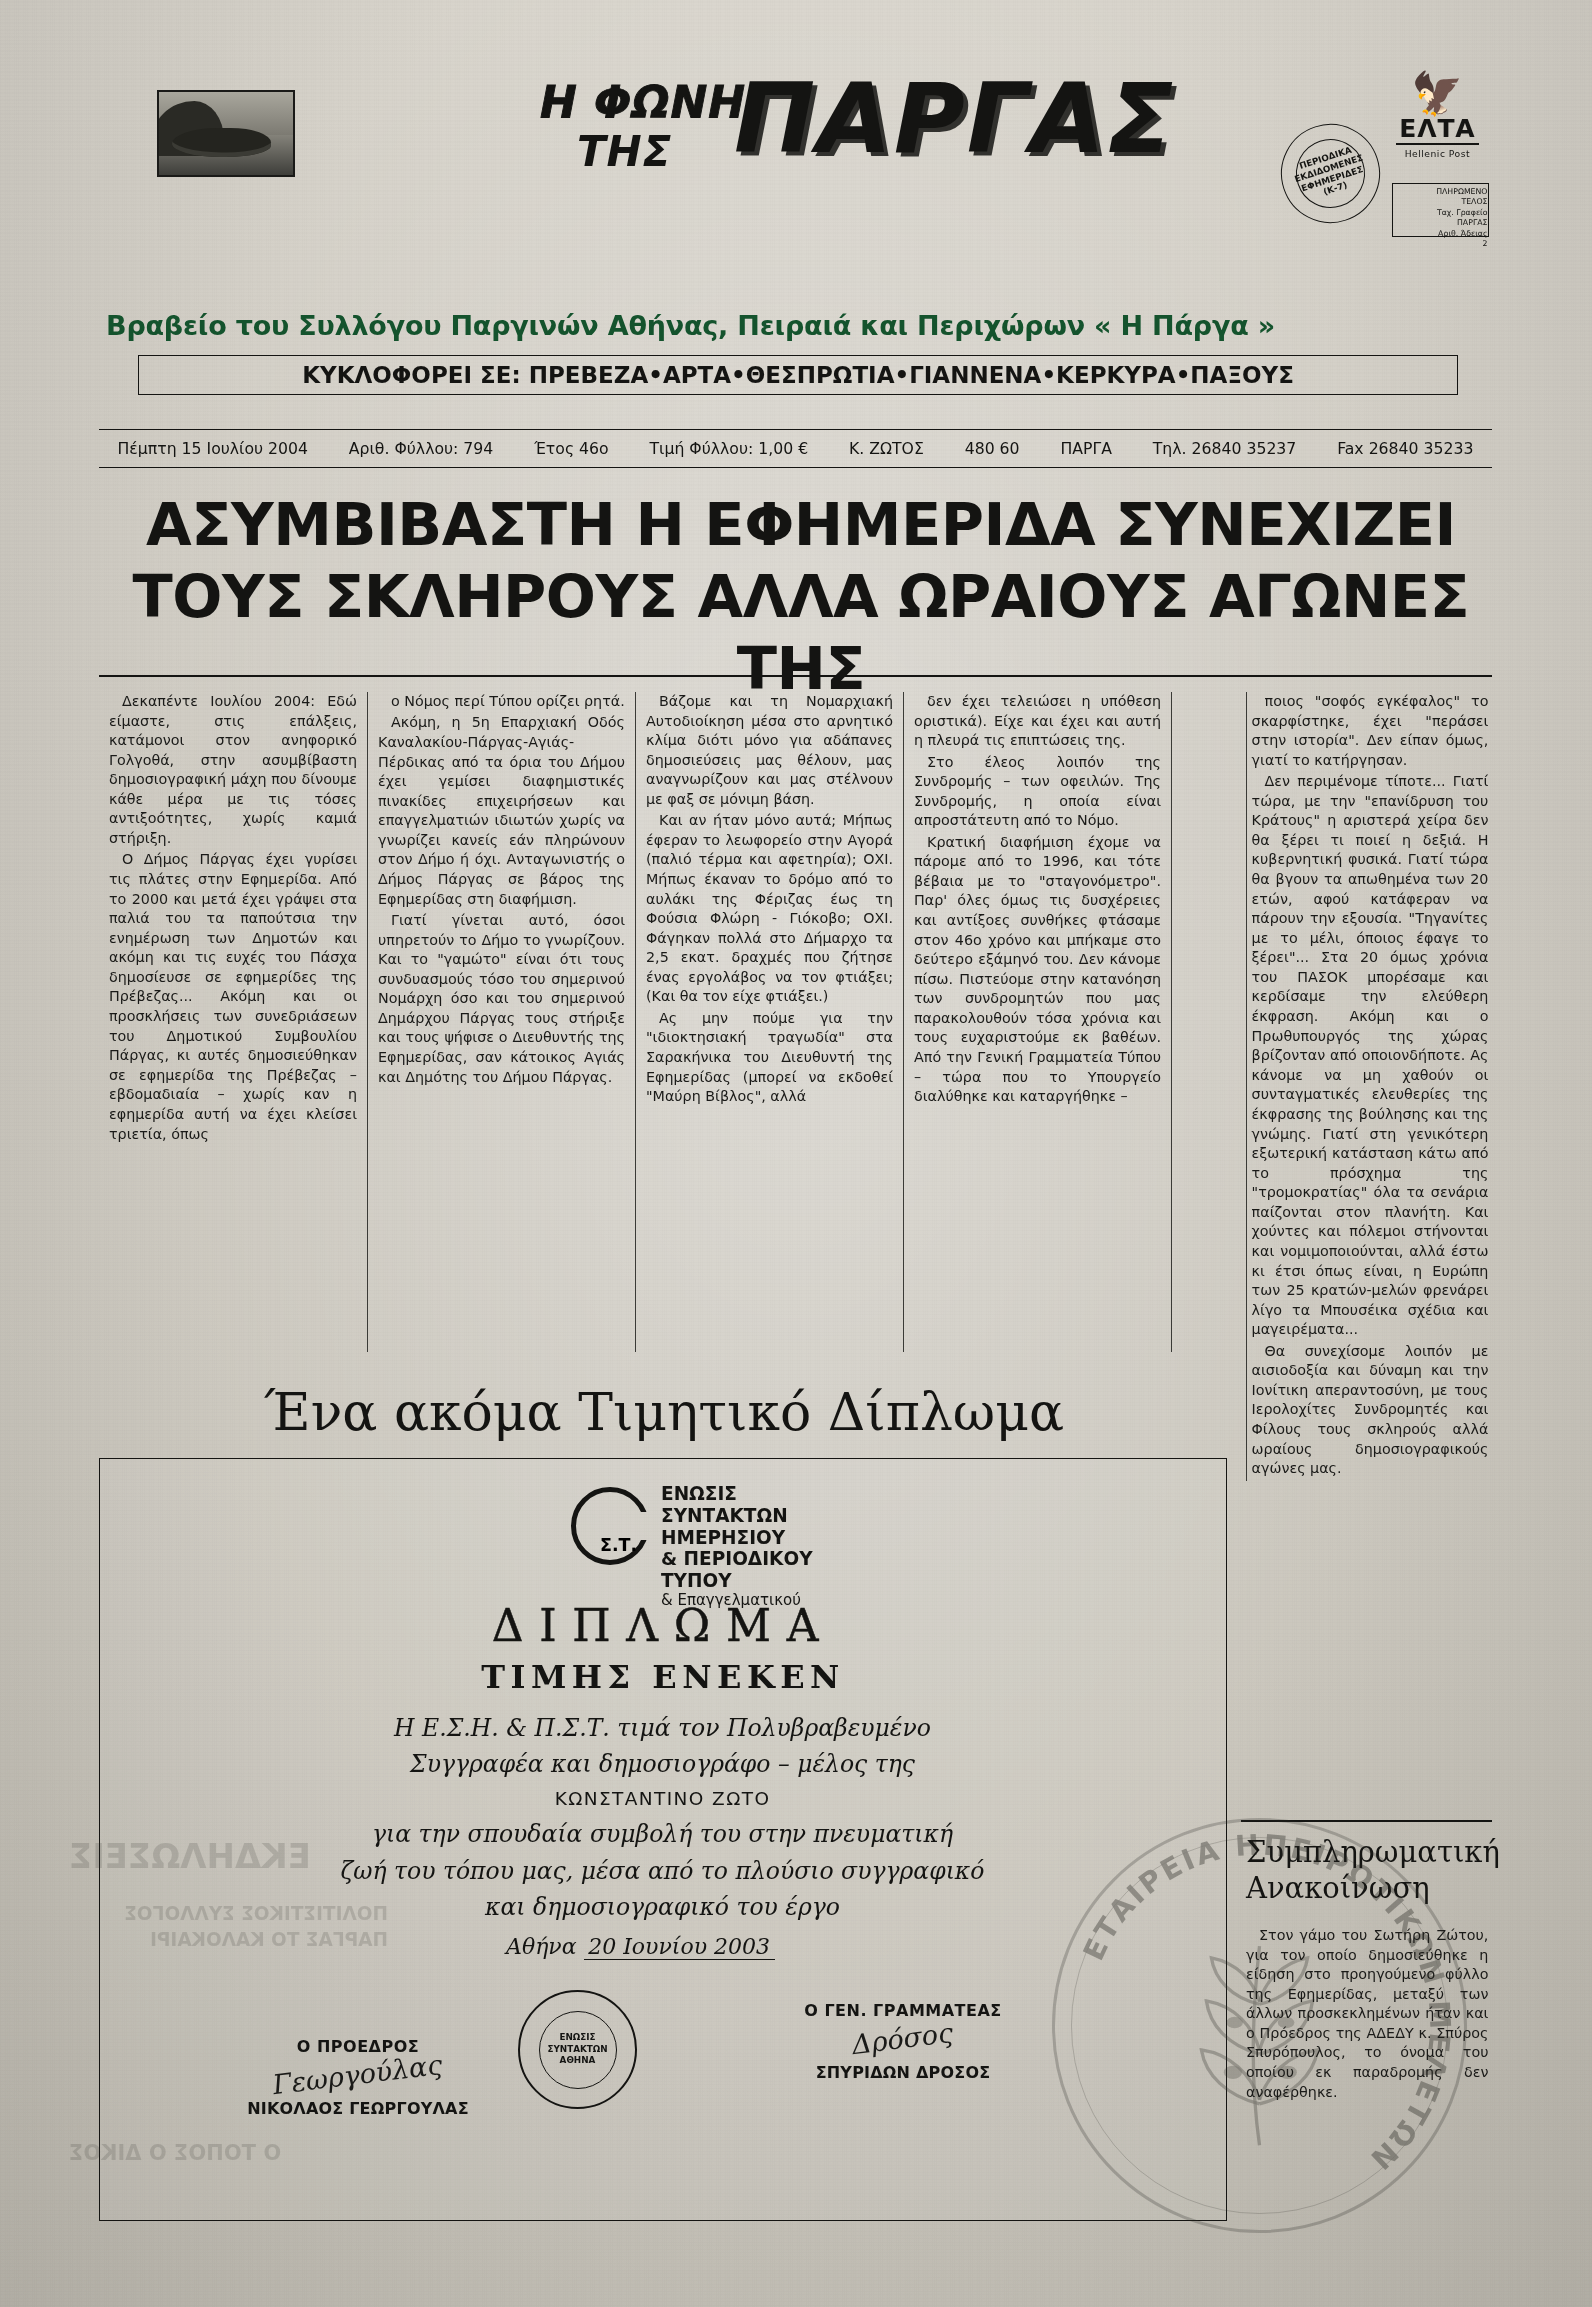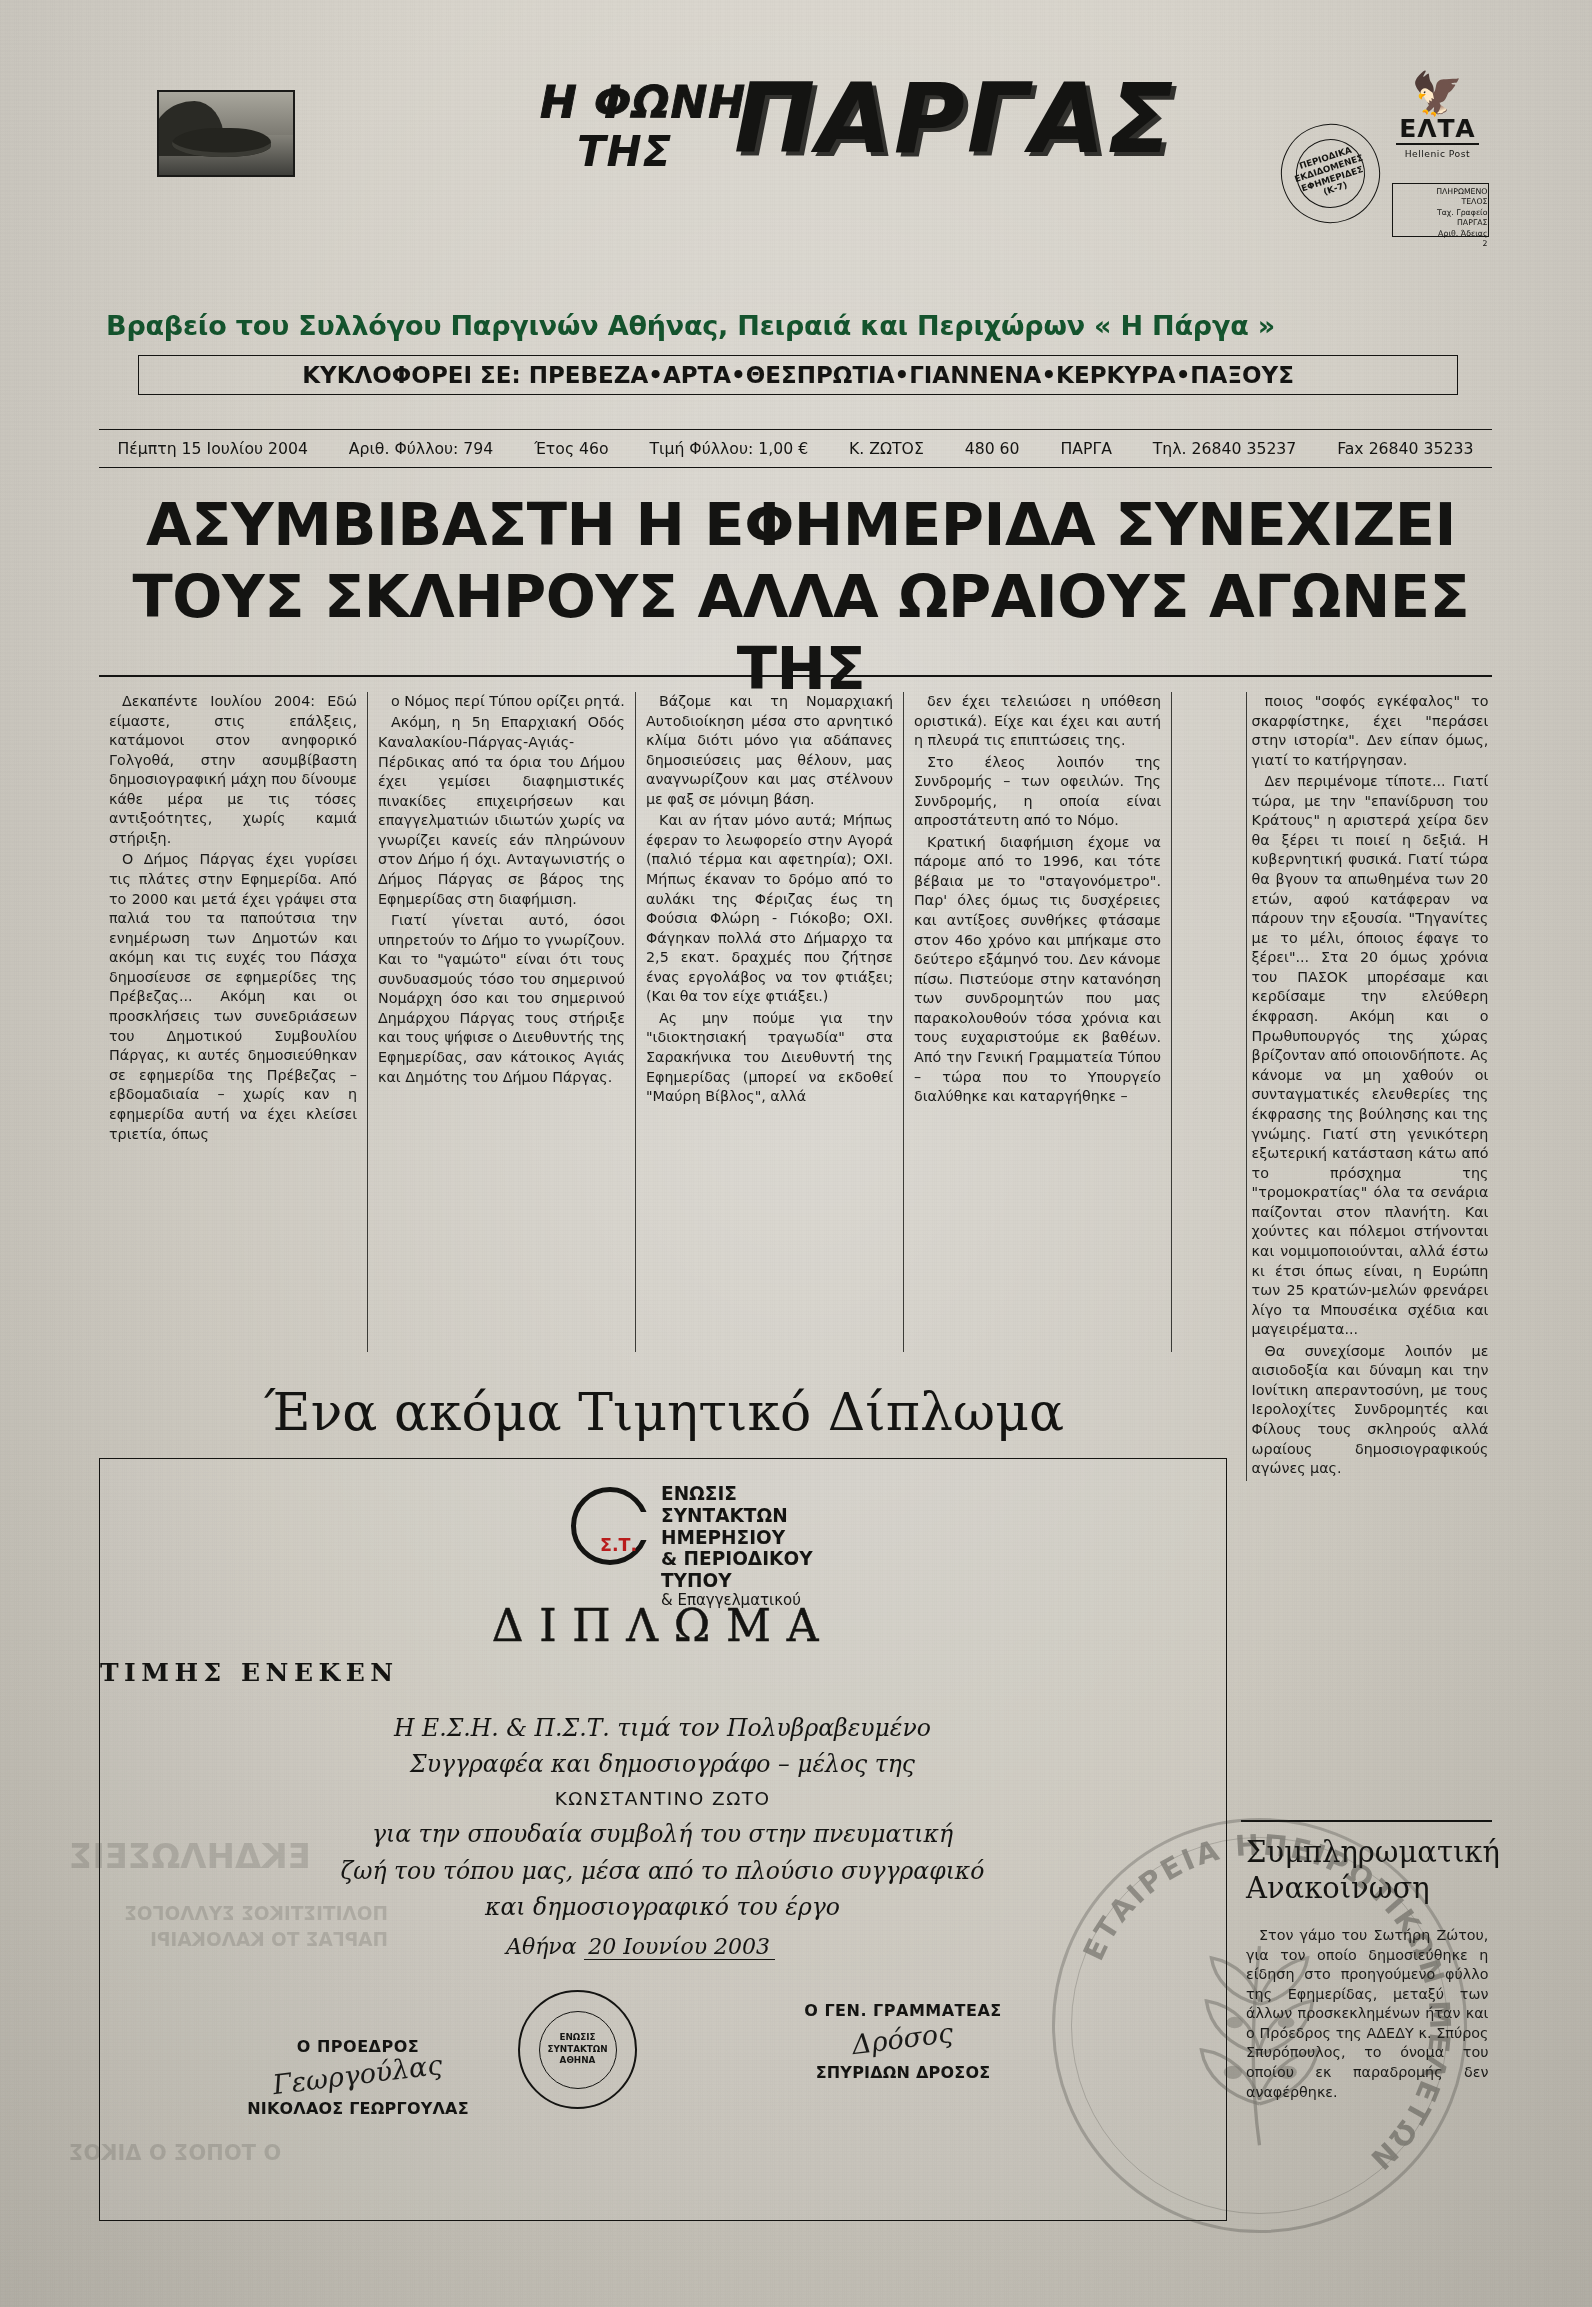--- a/index.html
+++ b/index.html
@@ -193,40 +193,40 @@
     background: rgba(255,255,255,0.06);
   }
   .esh-logo {
     position: absolute; left: 471px; top: 28px; width: 78px; height: 78px;
   }
   .esh-logo .c1 {
     position: absolute; inset: 0; border: 5px solid #141412; border-radius: 50%;
     clip-path: polygon(0 0, 100% 0, 100% 32%, 42% 32%, 42% 68%, 100% 68%, 100% 100%, 0 100%);
   }
   .esh-logo .st {
-    position: absolute; left: 29px; top: 48px; font-size: 17.5px; font-weight: 700; color: #b91c1c;
+    position: absolute; left: 29px; top: 48px; font-size: 17.5px; font-weight: 700; color: #000000;
   }
   .esh-name {
     position: absolute; left: 561px; top: 24px; width: 369px;
     font-size: 18.5px; font-weight: 700; color: #141412; line-height: 1.18;
     font-family: "DejaVu Sans", sans-serif;
   }
   .esh-name .sub { font-size: 15px; font-weight: 400; }
   .diploma-word {
     position: absolute; left: 0; top: 141px; width: 100%;
     text-align: center;
     font-family: "DejaVu Serif", serif;
     font-size: 44px; letter-spacing: 15.7px; color: #141412;
     -webkit-text-stroke: 0.5px #141412;
   }
   .diploma-sub {
     position: absolute; left: 0; top: 199px; width: 100%;
-    text-align: left;
+    text-align: center;
     font-family: "DejaVu Serif", serif;
-    font-size: 25px; letter-spacing: 5.5px; font-weight: 700; color: #141412;
+    font-size: 32px; letter-spacing: 5.5px; font-weight: 700; color: #141412;
   }
   .diploma-body {
     position: absolute; left: 78px; top: 251px; width: 969px;
     text-align: center;
     font-family: "DejaVu Serif", serif;
     font-style: italic;
     font-size: 23.5px; line-height: 1.55; color: #141412;
   }
   .handname {
     font-family: "DejaVu Sans", sans-serif;

